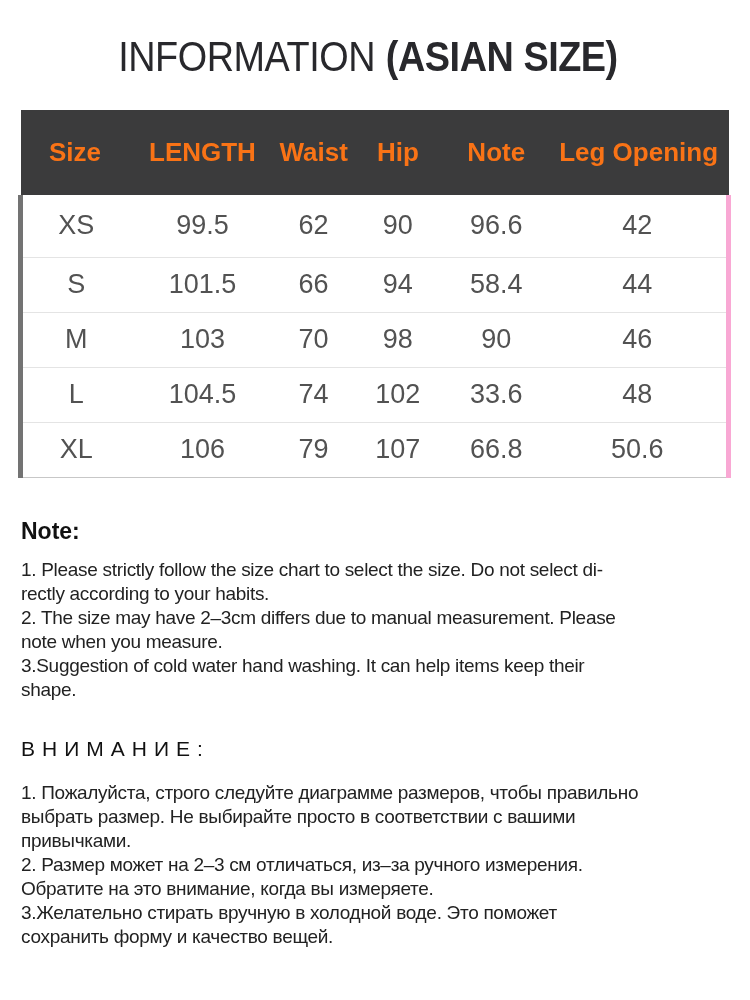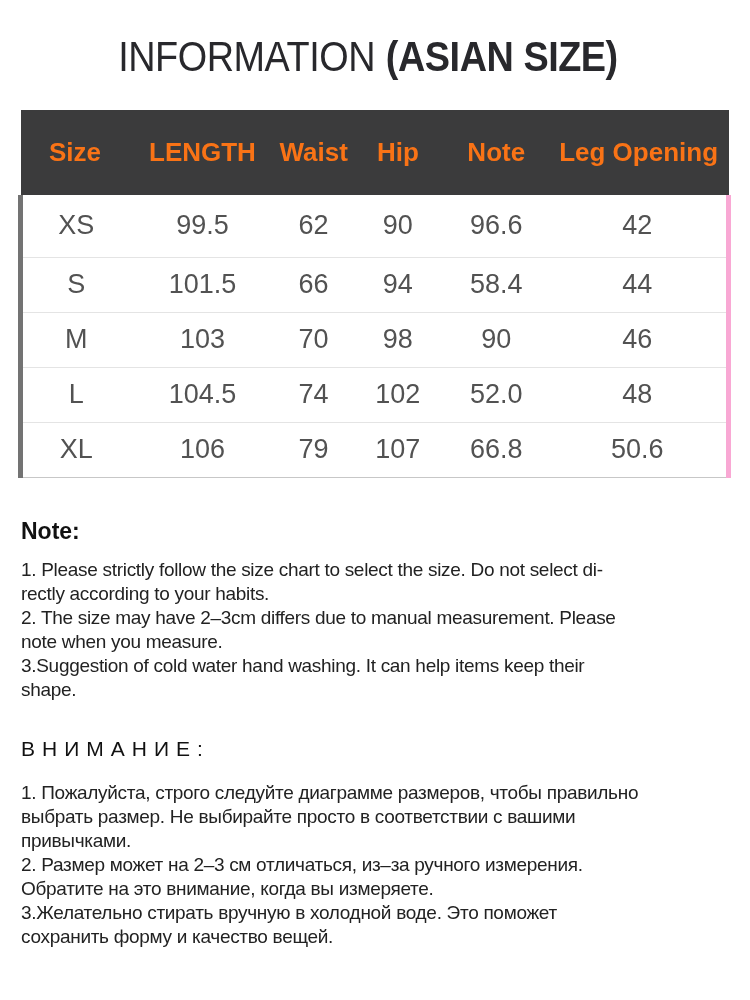--- a/index.html
+++ b/index.html
@@ -131,21 +131,21 @@
         <td>70</td>
         <td>98</td>
         <td>90</td>
         <td>46</td>
       </tr>
       <tr>
         <td>L</td>
         <td>104.5</td>
         <td>74</td>
         <td>102</td>
-        <td>52.0</td>
+        <td>33.6</td>
         <td>48</td>
       </tr>
       <tr>
         <td>XL</td>
         <td>106</td>
         <td>79</td>
         <td>107</td>
         <td>66.8</td>
         <td>50.6</td>
       </tr>

